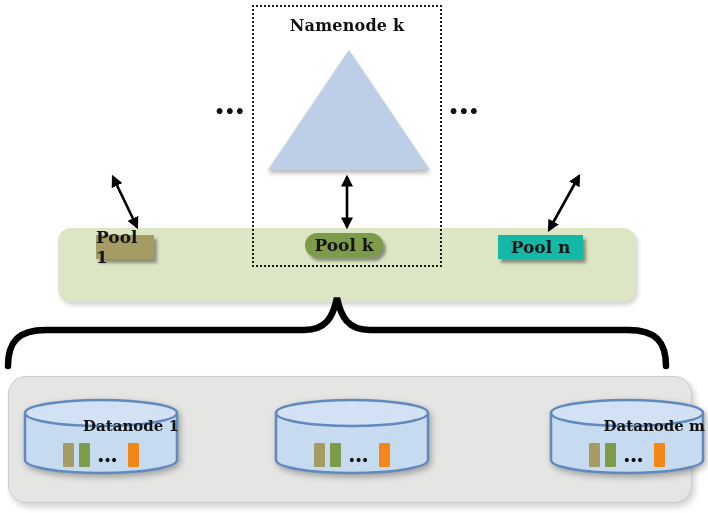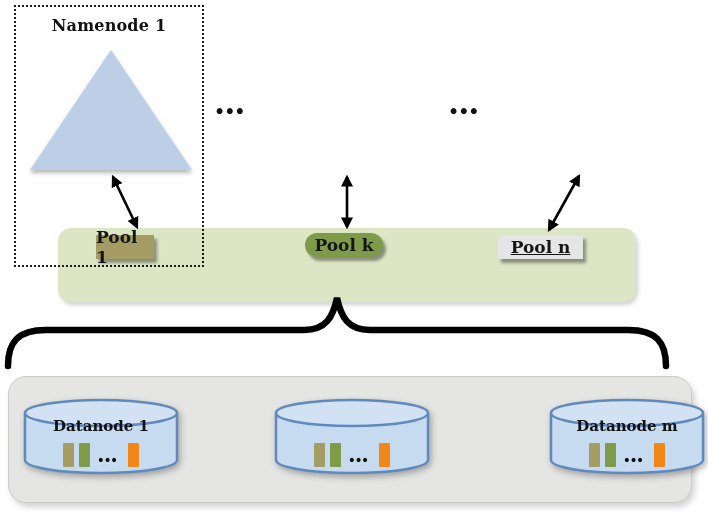--- a/index.html
+++ b/index.html
@@ -74,21 +74,21 @@
   }
   .dn-group.g1{left:23px;}
   .dn-group.g2{left:274px;}
   .dn-group.g3{left:509px;margin-left:40px;}
   .cyl-svg{
     position:absolute;left:0;top:0;
     filter:drop-shadow(2px 3px 3px rgba(0,0,0,.30));
   }
   .dn-label{
     position:absolute;top:19px;left:0;width:100%;
-    text-align:center;font-weight:bold;font-size:15px;color:#111;
+    text-align:right;font-weight:bold;font-size:15px;color:#111;
   }
   .dn-bars{
     position:absolute;top:44px;left:0;width:100%;height:26px;
     display:flex;align-items:center;justify-content:center;
   }
   .blk{width:11px;height:24px;border-radius:1px;}
   .blk.k{margin-left:5px;}
   .blk.n{margin-left:7px;}
   .dn-dots{
     width:20px;height:14px;line-height:13px;margin:0 4px 0 7px;
@@ -96,35 +96,35 @@
     letter-spacing:-1px;align-self:center;
   }
 </style>
 </head>
 <body>
 
 <div class="canvas">
 
   <div class="pools-bar" style="background: rgb(220, 230, 197);"></div>
 
-  <div class="nn-box b1">
-    <div class="nn-label">Namenode 1</div>
+
+  <div class="nn-box b2">
+    <div class="nn-label">Namenode k</div>
     <svg class="triangle-svg" width="166" height="124" viewBox="0 0 166 124">
       <polygon points="83,2 164,122 2,122" style="fill: rgb(188, 207, 230);"></polygon>
     </svg>
   </div>
-
 
 
   <div class="dots-top d1">...</div>
   <div class="dots-top d2">...</div>
 
   <div class="pool-chip p1" style="background: rgb(165, 156, 99);">Pool 1</div>
   <div class="pool-chip p2" style="background: rgb(126, 155, 73);">Pool k</div>
-  <div class="pool-chip p3" style="background: #e5e5e5; text-decoration: underline;">Pool n</div>
+  <div class="pool-chip p3" style="background: #14b8a6;">Pool n</div>
 
   <svg class="overlay" width="708" height="513" viewBox="0 0 708 513">
     <defs>
       <marker id="ah" viewBox="0 0 10 10" refX="8" refY="5" markerWidth="4.6" markerHeight="4.6" orient="auto-start-reverse">
         <path d="M0,0 L10,5 L0,10 z"></path>
       </marker>
     </defs>
     <path class="arrow" d="M113,177 L137,227" marker-start="url(#ah)" marker-end="url(#ah)" style="stroke: rgb(0, 0, 0);"></path>
     <path class="arrow" d="M347,177 L347,227" marker-start="url(#ah)" marker-end="url(#ah)" style="stroke: rgb(0, 0, 0);"></path>
     <path class="arrow" d="M579,176 L549,230" marker-start="url(#ah)" marker-end="url(#ah)" style="stroke: rgb(0, 0, 0);"></path>

